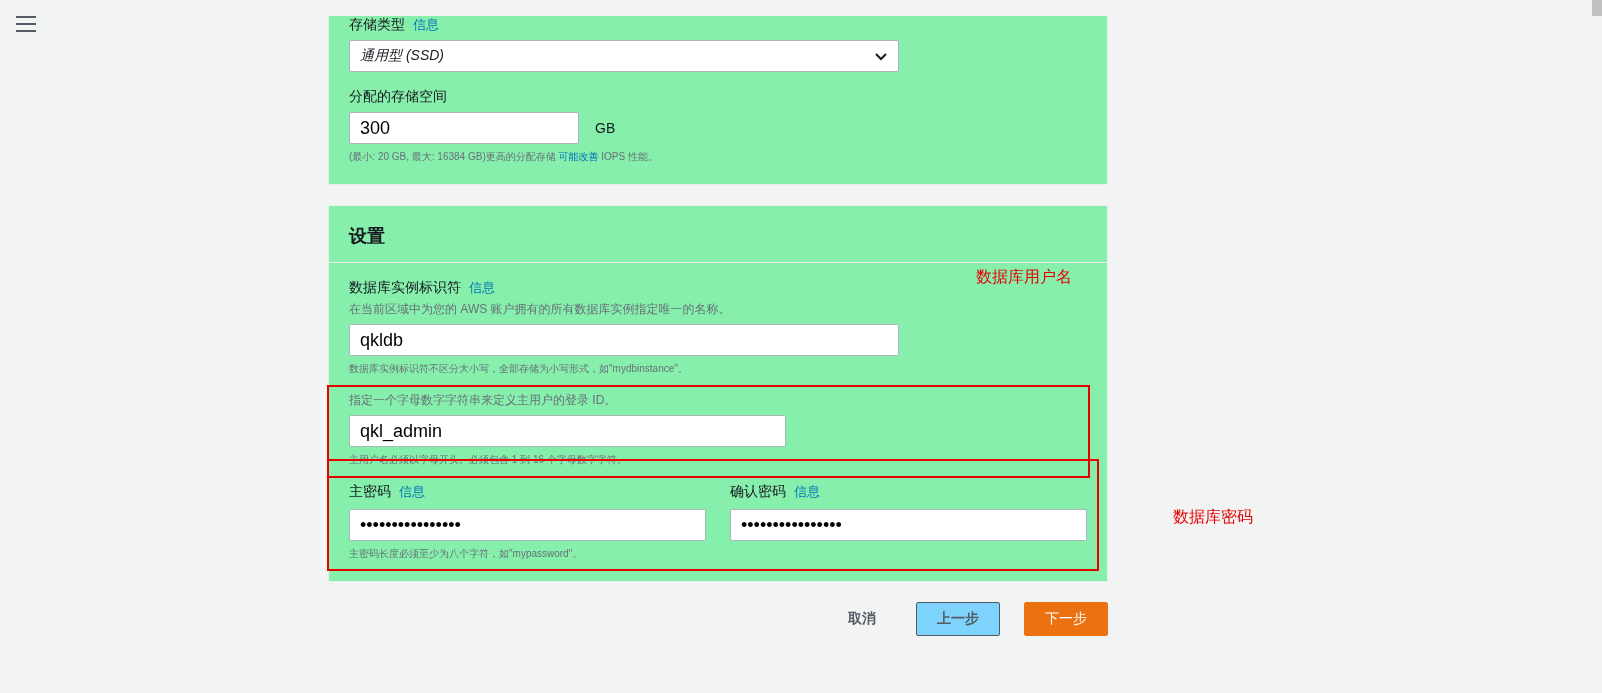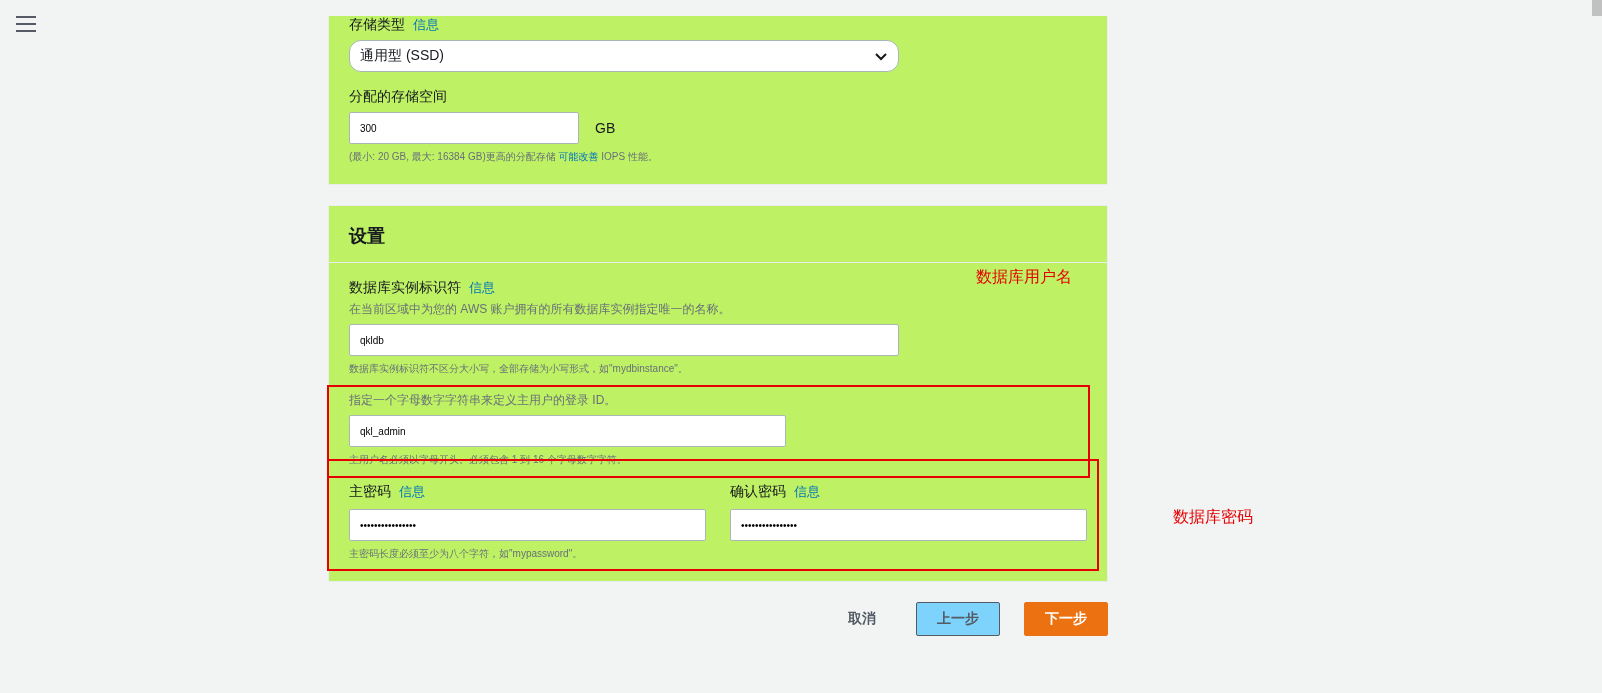--- a/index.html
+++ b/index.html
@@ -29,21 +29,21 @@
       height: 2px;
       background: #545b64;
       width: 100%;
     }
     .main-content {
       max-width: 780px;
       margin-left: 328px;
       padding-bottom: 40px;
     }
     .panel {
-      background: #bef264;
+      background: #86efac;
       border: 1px solid #eaeded;
       margin-bottom: 20px;
     }
     .panel-body {
       padding: 0 20px 20px 20px;
     }
     .panel-header {
       padding: 18px 20px 14px 20px;
       border-bottom: 1px solid #eaeded;
       font-size: 18px;
@@ -75,39 +75,40 @@
     .field-help {
       font-size: 10px;
       color: #687078;
       margin-top: 6px;
     }
     .input-text {
       width: 100%;
       padding: 6px 10px;
       border: 1px solid #aab7b8;
       border-radius: 2px;
-      font-size: 10px;
+      font-size: 18px;
       height: 32px;
       background: #fff;
     }
     .select-wrap {
       position: relative;
       width: 550px;
     }
     .select-box {
       width: 100%;
       padding: 6px 30px 6px 10px;
       border: 1px solid #aab7b8;
-      border-radius: 12px;
+      border-radius: 2px;
       font-size: 14px;
       height: 32px;
       background: #fff;
       cursor: pointer;
       display: flex;
       align-items: center;
+      font-style: italic;
     }
     .select-caret {
       position: absolute;
       right: 12px;
       top: 50%;
       transform: translateY(-50%);
       pointer-events: none;
     }
     .storage-unit-row {
       display: flex;
@@ -152,21 +153,21 @@
       font-weight: 700;
       cursor: pointer;
       padding: 7px 20px;
       border-radius: 2px;
     }
     .btn-primary {
       background: #ec7211;
       border: 1px solid #ec7211;
       color: #fff;
       font-size: 14px;
-      font-weight: 700;
+      font-weight: 400;
       cursor: pointer;
       padding: 7px 20px;
       border-radius: 2px;
     }
     .highlight-red {
       border: 2px solid #e60000;
       position: absolute;
       pointer-events: none;
     }
     .highlight-username {

